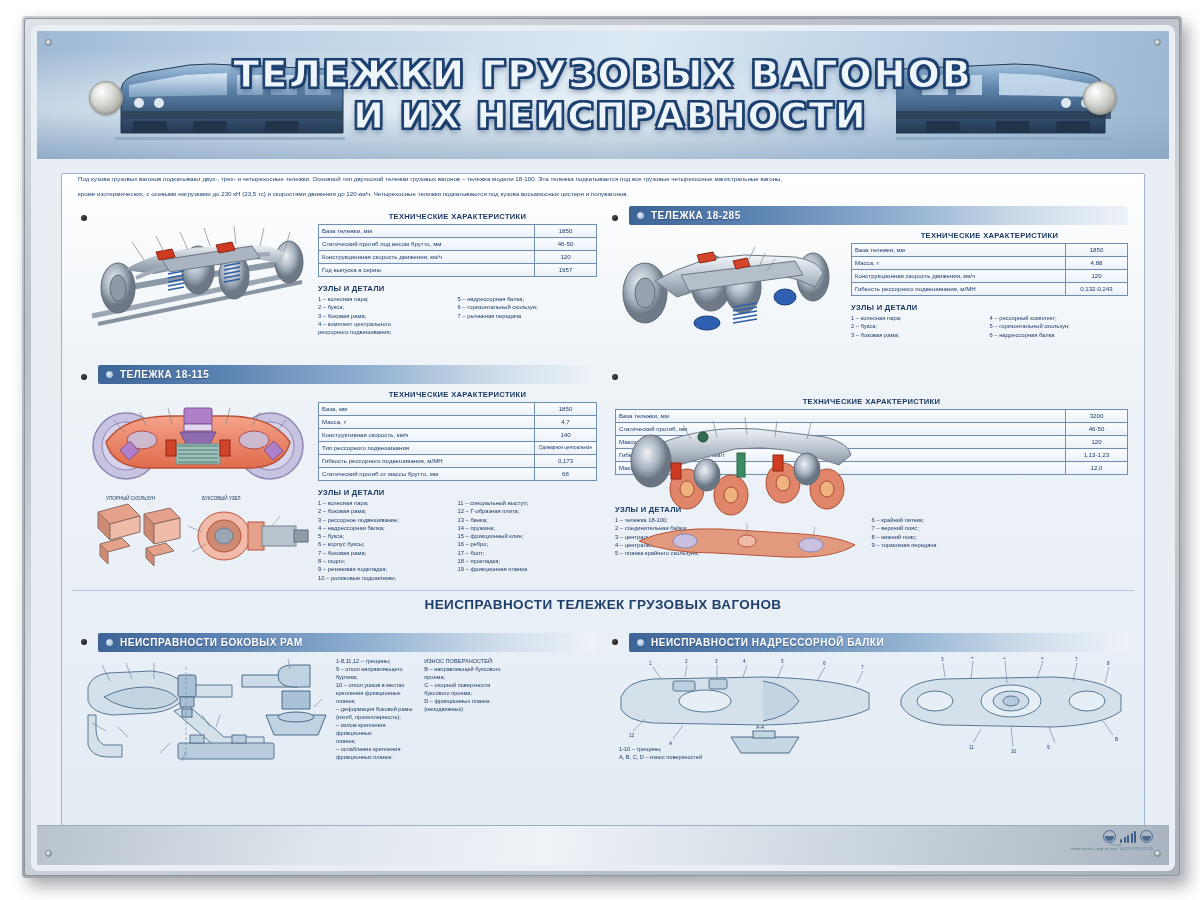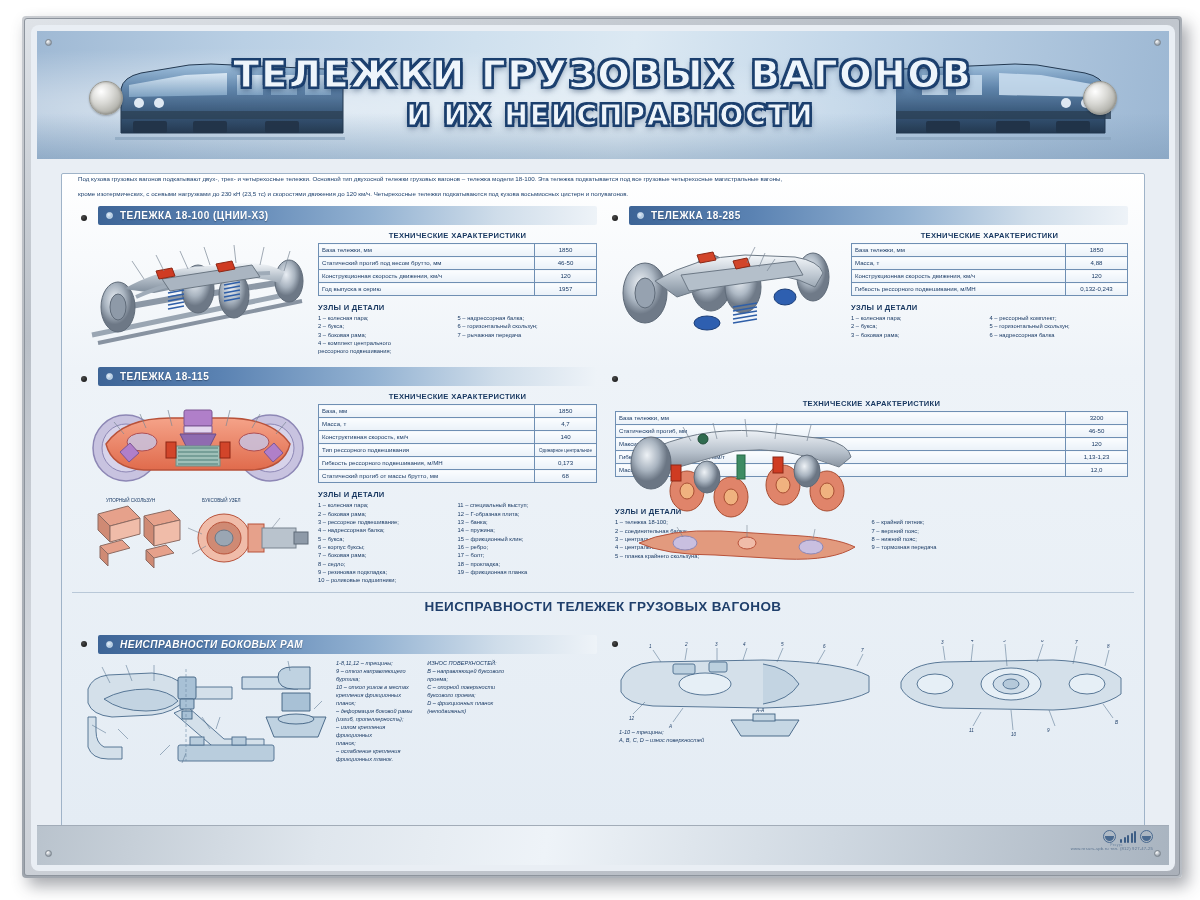--- a/index.html
+++ b/index.html
@@ -76,21 +76,21 @@
     letter-spacing: 2px;
     color: #eef5fb;
     font-size: 38px;
     line-height: 42px;
     text-transform: uppercase;
     text-shadow:
       -2px -2px 0 #1b3f6e, 2px -2px 0 #1b3f6e, -2px 2px 0 #1b3f6e, 2px 2px 0 #1b3f6e,
       0 3px 6px rgba(20,45,80,.65);
     -webkit-text-stroke: 1px #1b3f6e;
   }
-  .title-line.second { font-size: 28px; margin-left: 15px; }
+  .title-line.second { font-size: 36px; margin-left: 15px; }
 
   
   .content {
     position: absolute; left: 30px; top: 148px;
     width: 1084px; height: 654px;
     background: linear-gradient(180deg,#ffffff 0%, #eef3f8 30%, #e4ecf4 100%);
     border: 1px solid #9fb3c8;
     border-radius: 2px;
   }
   .section-title {
@@ -163,21 +163,21 @@
 
   
   .fig-svg { display: block; }
 
   
   .faults-title {
     text-align: center; font-size: 13.5px; font-weight: bold; letter-spacing: .4px;
     color: #1f3f6b; padding: 6px 0 12px;
     border-top: 1px solid #b9c8d8; margin: 4px 10px 0;
   }
-  .fault-cards { display: flex; padding: 9px 10px; font-style: italic; }
+  .fault-cards { display: flex; padding: 9px 10px; }
   .fault-card { width: 50%; padding: 0 6px; position: relative; }
   .fault-body { display: flex; padding: 5px 0 0 4px; }
   .fault-fig { flex: none; }
   .fault-legend {
     display: flex; font-size: 5.6px; line-height: 8px; color: #1c3c66; padding-left: 4px;
   }
   .fault-legend .col { flex: 1; padding-right: 5px; }
 
   
   .footer {
@@ -286,24 +286,20 @@
 
       <div class="content">
 
         <div class="intro">Под кузова грузовых вагонов подкатывают двух-, трех- и четырехосные тележки. Основной тип двухосной тележки грузовых вагонов – тележка модели 18-100. Эта тележка подкатывается под все грузовые четырехосные магистральные вагоны,</div>
         <div class="intro" style="padding-top:0;">кроме изотермических, с осевыми нагрузками до 230 кН (23,5 тс) и скоростями движения до 120 км/ч. Четырехосные тележки подкатываются под кузова восьмиосных цистерн и полувагонов.</div>
 
         <div class="cards">
 
           <div class="card">
             <div class="card-bullet"></div>
-            <div class="card-head">
-              <span class="dot"></span>
-              <span class="ttl">ТЕЛЕЖКА 18-100 (ЦНИИ-Х3)</span>
-            </div>
             <div class="card-body">
               <div class="card-fig">
                 <svg class="fig-svg" width="230" height="122" viewBox="0 0 230 122">
                   <defs>
                     <linearGradient id="mg1" x1="0" y1="0" x2="0" y2="1">
                       <stop offset="0%" stop-color="#f3f6f9"></stop>
                         <stop offset="45%" stop-color="#b9c3cd"></stop>
                       <stop offset="100%" stop-color="#7f8c9b"></stop>
                     </linearGradient>
                     <radialGradient id="wheel1" cx="40%" cy="35%">
@@ -787,20 +783,24 @@
                   <div>буксового проема;</div>
                   <div>D – фрикционных планок</div>
                   <div>(неподвижных)</div>
                 </div>
               </div>
             </div>
           </div>
 
           <div class="fault-card">
             <div class="card-bullet" style="top:6px;"></div>
+            <div class="card-head">
+              <span class="dot"></span>
+              <span class="ttl">НЕИСПРАВНОСТИ НАДРЕССОРНОЙ БАЛКИ</span>
+            </div>
             <div class="fault-body" style="display:block;">
               <div>
                 <svg class="fig-svg" width="520" height="104" viewBox="0 0 520 104">
                   <g fill="#d4e0ea" stroke="#4a6b8c" stroke-width=".9">
                     <path d="M8 40 Q14 24 40 22 L150 20 Q230 22 256 36 L256 52 Q230 66 150 68 L40 66
                              Q14 64 8 52 Z"></path>
                     <ellipse cx="92" cy="44" rx="26" ry="11" fill="#e6eff6"></ellipse>
                     <path d="M150 24 Q176 28 186 44 Q176 60 150 64" fill="#c3d4e2"></path>
                     <rect x="60" y="24" width="22" height="10" rx="2" fill="#bcd0df"></rect>
                     <rect x="96" y="22" width="18" height="10" rx="2" fill="#bcd0df"></rect>

